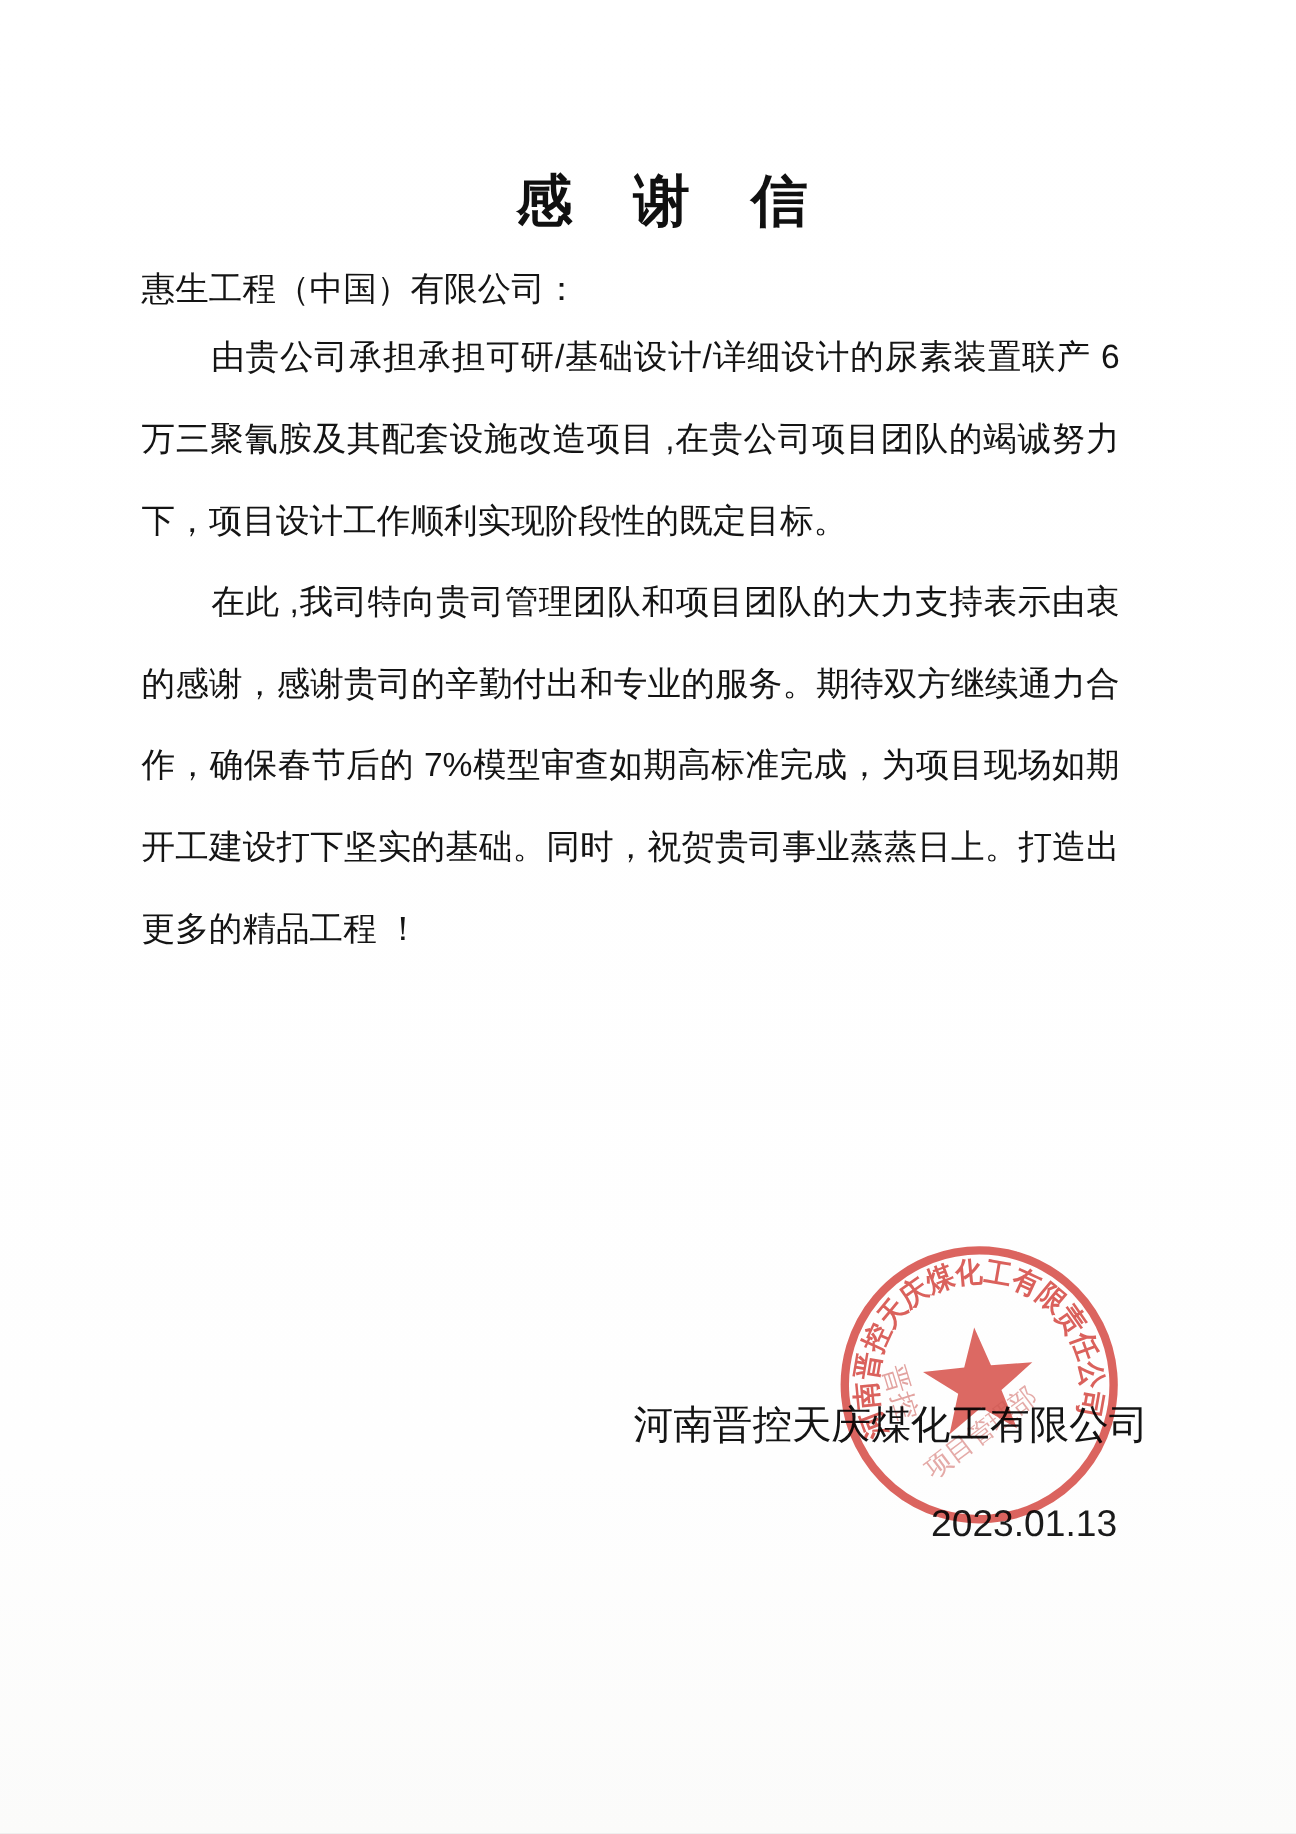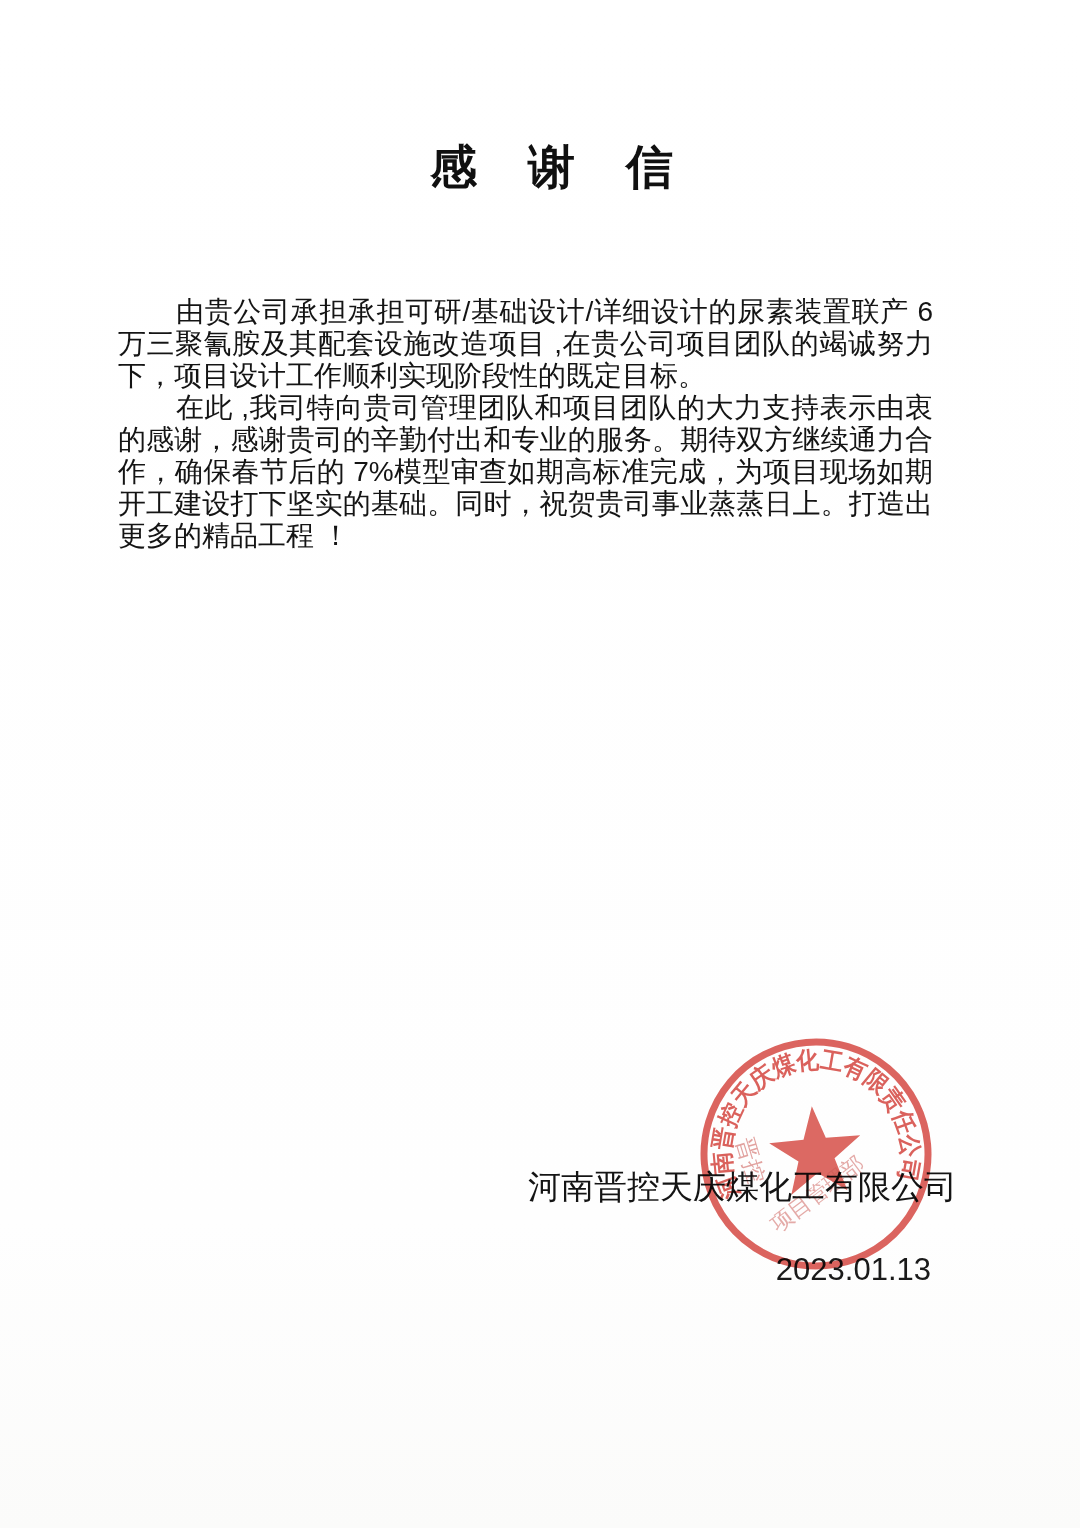--- a/index.html
+++ b/index.html
@@ -34,24 +34,24 @@
     position: absolute;
     left: 118px;
     top: 222px;
     font-size: 28px;
     font-weight: 500;
     color: #141414;
   }
   .bodytext {
     position: absolute;
     left: 118px;
-    top: 296px;
+    top: 264px;
     width: 815px;
     font-size: 28px;
-    line-height: 32px;
+    line-height: 68px;
     text-align: justify;
     color: #141414;
   }
   .bodytext p {
     margin: 0;
     text-indent: 58px;
   }
   .signature {
     position: absolute;
     right: 148px;
@@ -81,20 +81,21 @@
     transform: rotate(-5deg);
   }
 </style>
 </head>
 <body>
 
 <div class="page">
 
   <div class="title">感　谢　信</div>
 
+  <div class="salutation">惠生工程（中国）有限公司：</div>
 
   <div class="bodytext">
     <p>由贵公司承担承担可研/基础设计/详细设计的尿素装置联产 6 万三聚氰胺及其配套设施改造项目 ,在贵公司项目团队的竭诚努力下，项目设计工作顺利实现阶段性的既定目标。</p>
     <p>在此 ,我司特向贵司管理团队和项目团队的大力支持表示由衷的感谢，感谢贵司的辛勤付出和专业的服务。期待双方继续通力合作，确保春节后的 7%模型审查如期高标准完成，为项目现场如期开工建设打下坚实的基础。同时，祝贺贵司事业蒸蒸日上。打造出更多的精品工程 ！</p>
   </div>
 
   <div class="signature">河南晋控天庆煤化工有限公司</div>
 
   <div class="date">2023.01.13</div>
 

